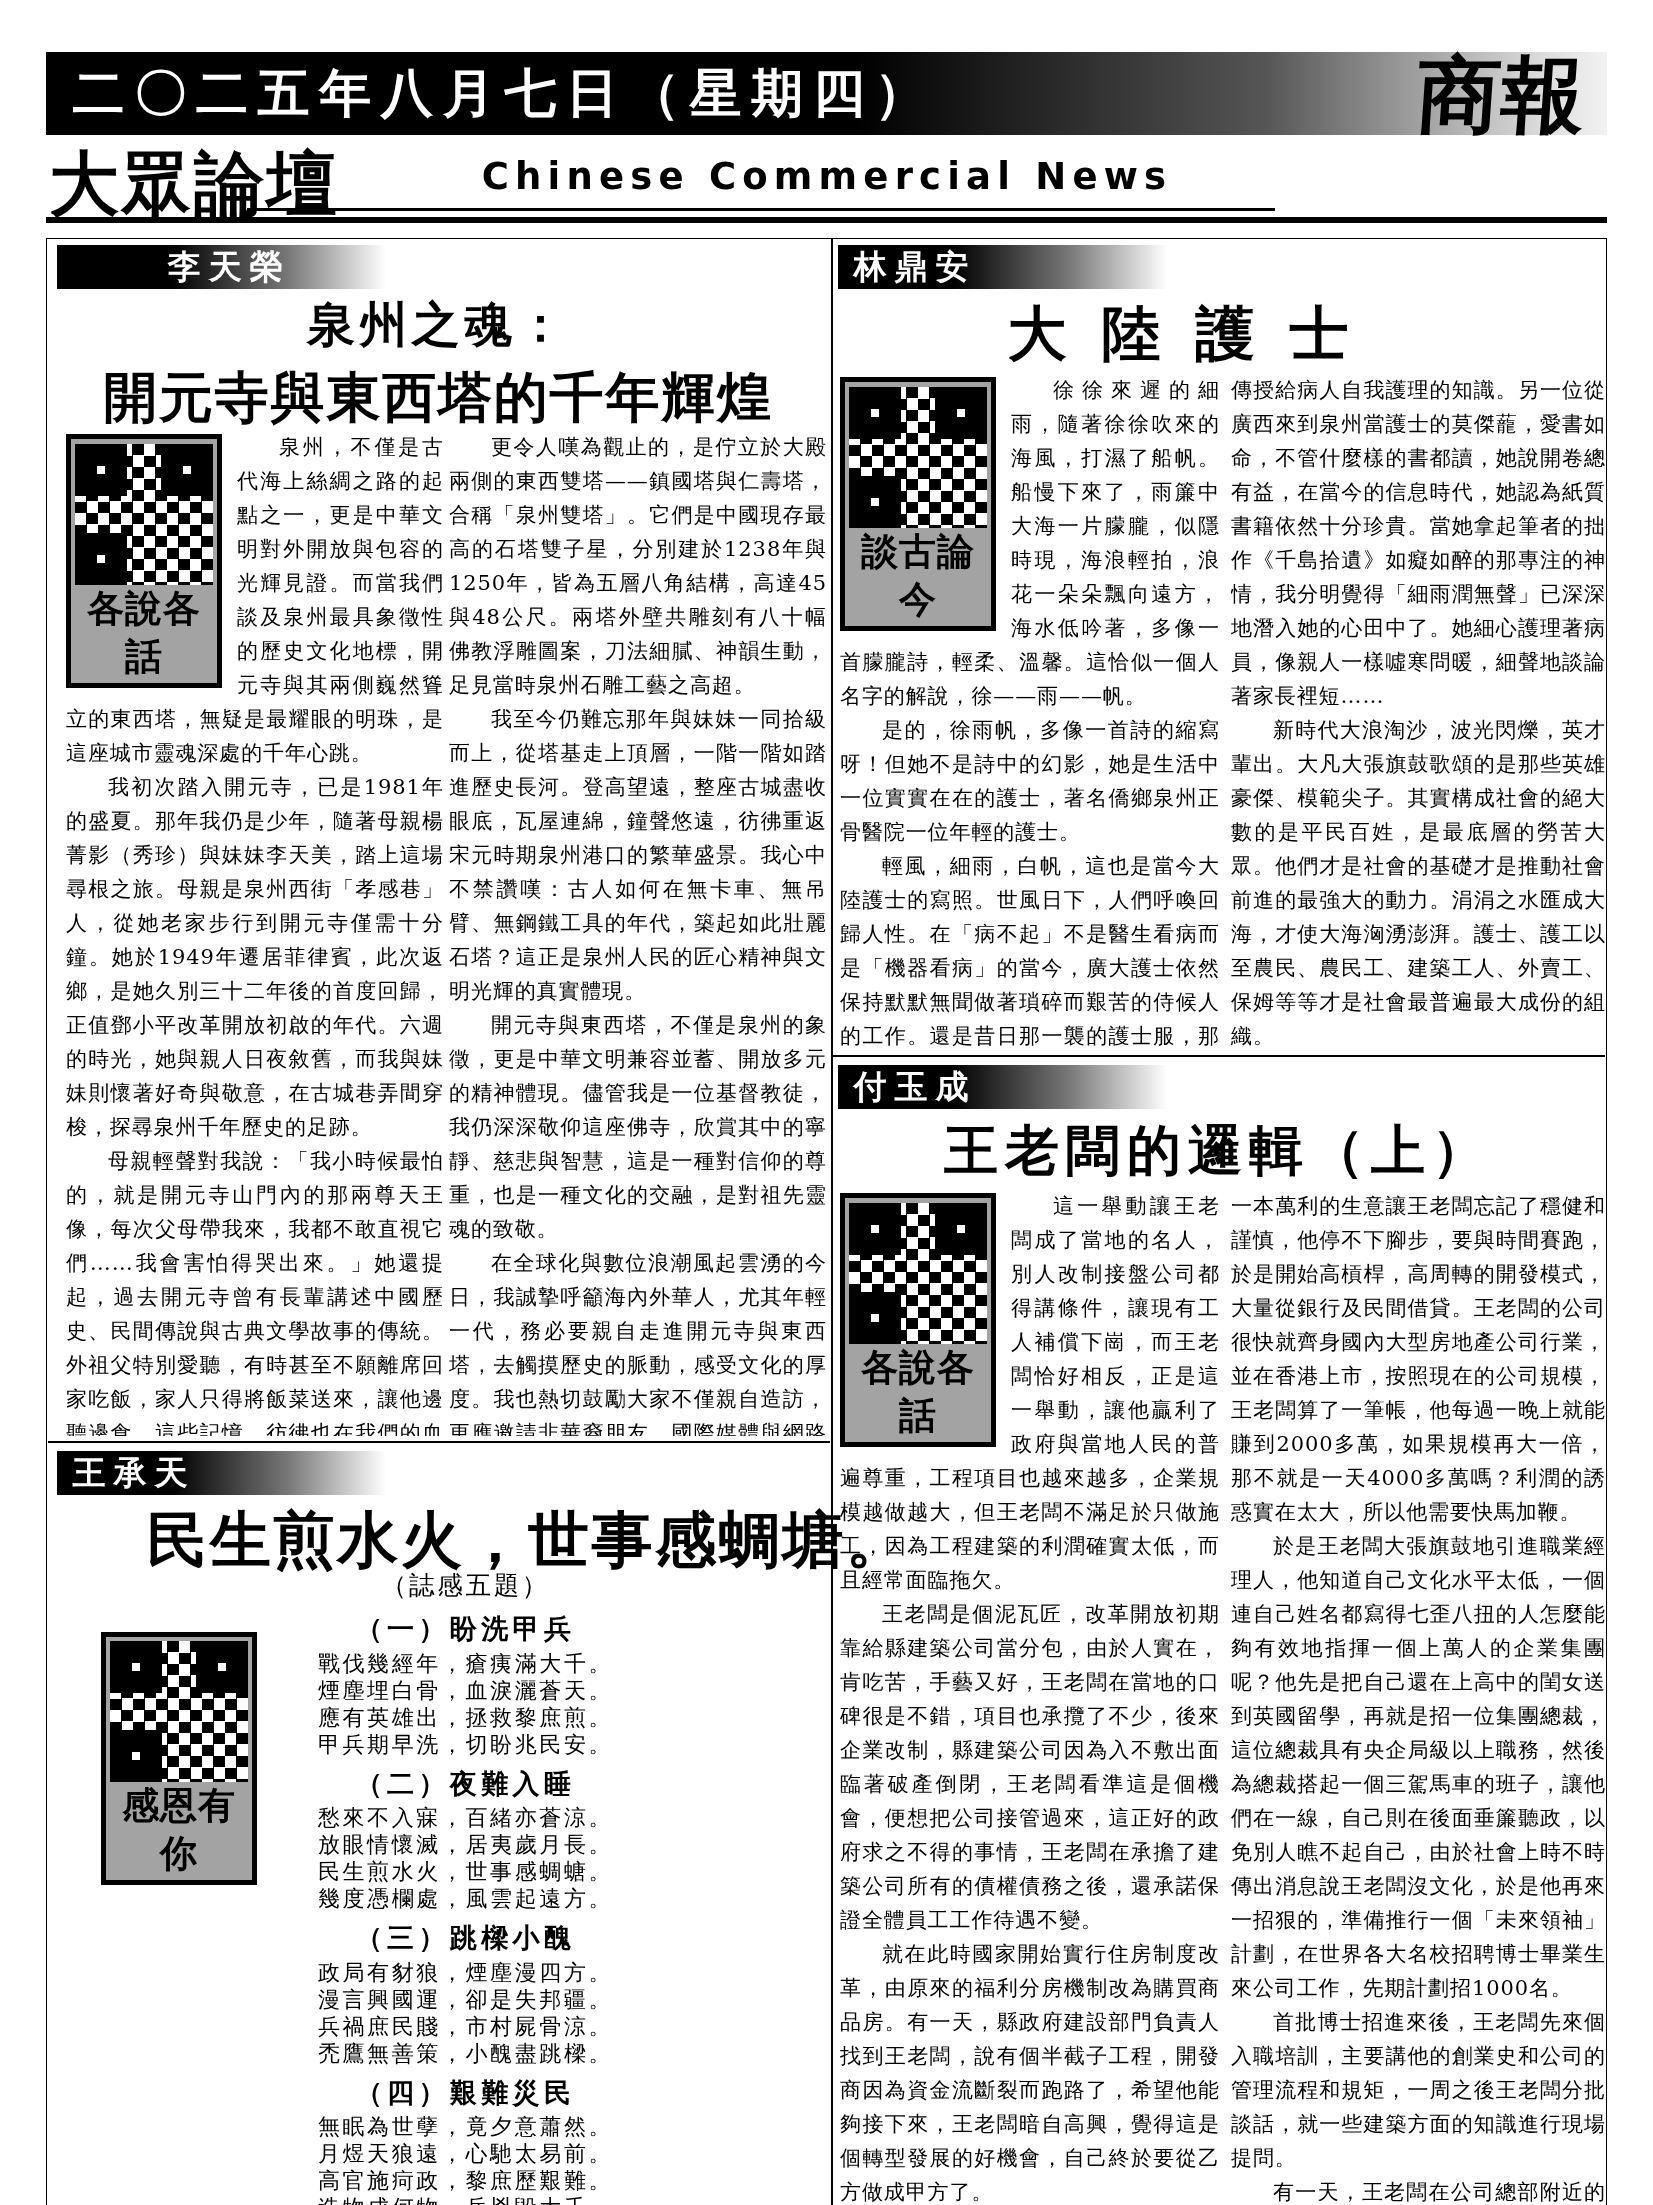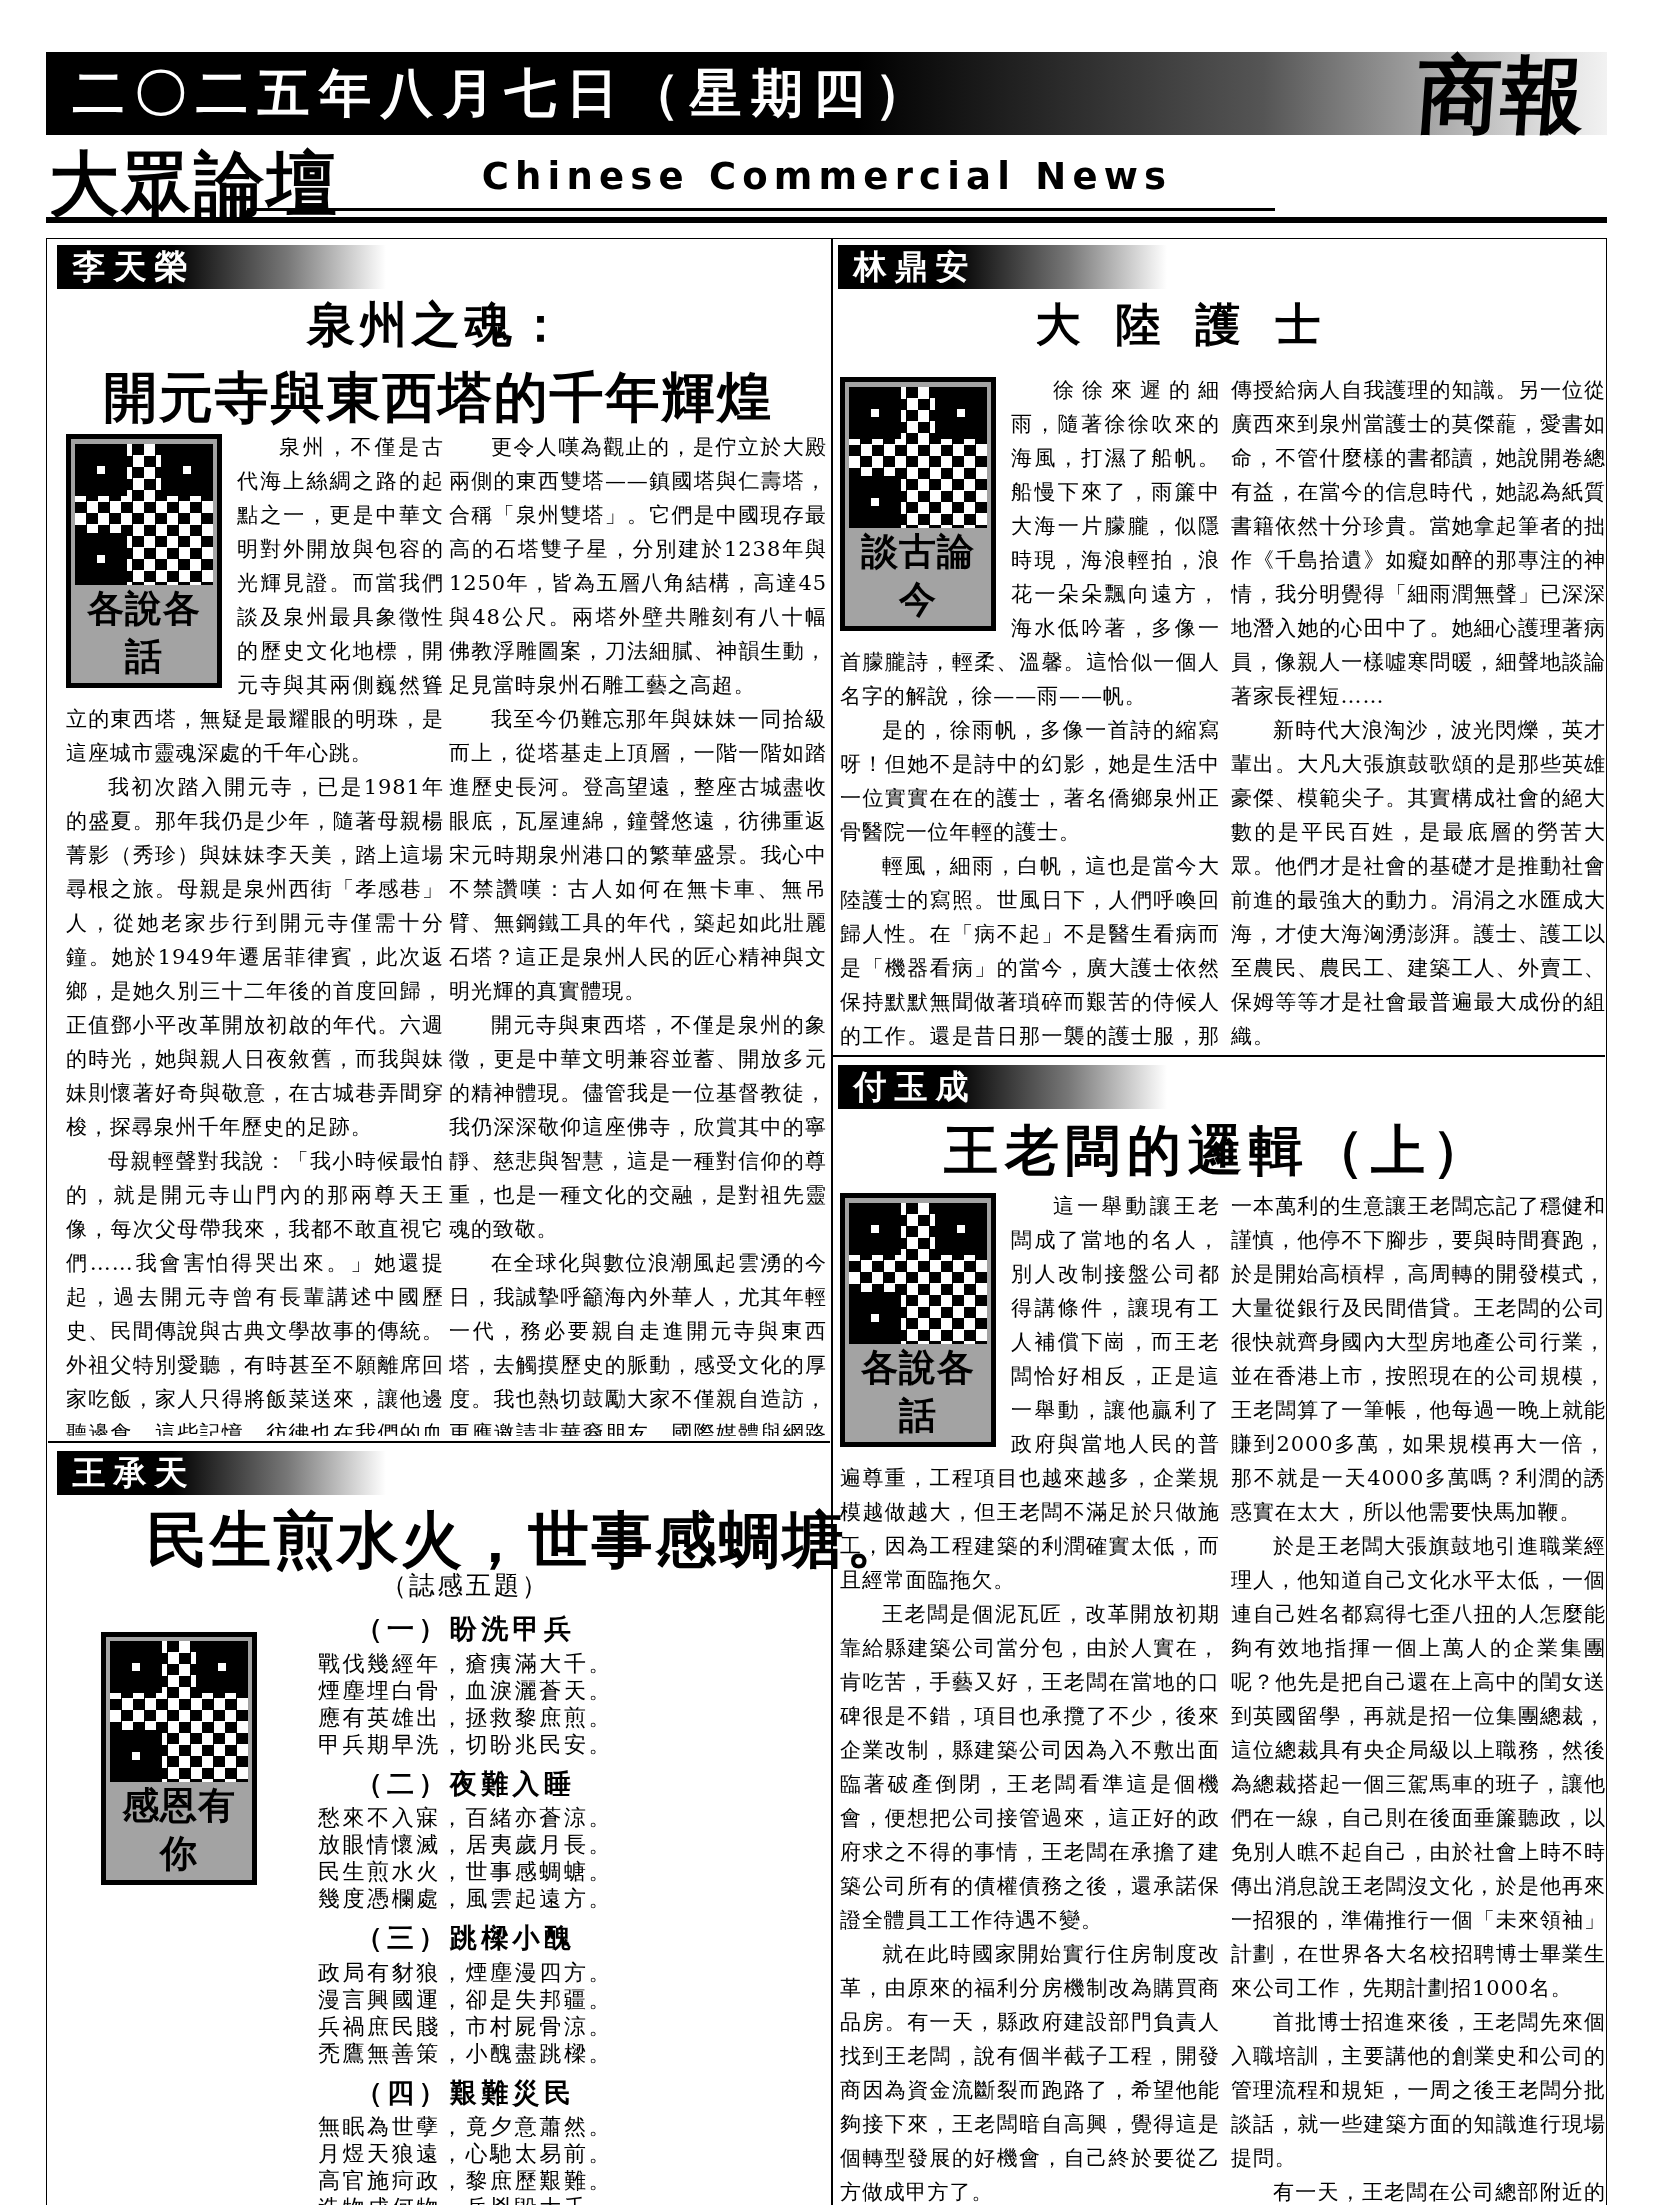--- a/index.html
+++ b/index.html
@@ -72,21 +72,21 @@
   <div class="center-title">Chinese  Commercial  News</div>
   <div class="center-rule"></div>
   <div class="thick-rule"></div>
 
   <div class="content-box"></div>
   <div class="vline"></div>
   <div class="hdiv" style="left:48px;top:1441px;width:782px;"></div>
 
   <div class="hdiv" style="left:832px;top:1055px;width:773px;"></div>
 
-  <div class="tag" style="left:57px;top:245px;">
+  <div class="tag" style="left:57px;top:245px;text-align:center;">
     <span>李天榮</span>
   </div>
   <div class="a-title" style="left:46px;top:293px;width:784px;font-size:48px;letter-spacing:4.4px;">泉州之魂：</div>
   <div class="a-title" style="left:46px;top:362px;width:784px;font-size:54px;letter-spacing:1.8px;">開元寺與東西塔的千年輝煌</div>
 
   <div class="col" style="left:66px;top:430px;width:378px;height:1006px;">
     <div class="qrbox fl">
       <div class="qr">
         <i class="fc c1"></i>
           <i class="fc c2"></i>
@@ -103,21 +103,21 @@
     <p>更令人嘆為觀止的，是佇立於大殿兩側的東西雙塔——鎮國塔與仁壽塔，合稱「泉州雙塔」。它們是中國現存最高的石塔雙子星，分別建於1238年與1250年，皆為五層八角結構，高達45與48公尺。兩塔外壁共雕刻有八十幅佛教浮雕圖案，刀法細膩、神韻生動，足見當時泉州石雕工藝之高超。</p>
     <p>我至今仍難忘那年與妹妹一同拾級而上，從塔基走上頂層，一階一階如踏進歷史長河。登高望遠，整座古城盡收眼底，瓦屋連綿，鐘聲悠遠，彷彿重返宋元時期泉州港口的繁華盛景。我心中不禁讚嘆：古人如何在無卡車、無吊臂、無鋼鐵工具的年代，築起如此壯麗石塔？這正是泉州人民的匠心精神與文明光輝的真實體現。</p>
     <p>開元寺與東西塔，不僅是泉州的象徵，更是中華文明兼容並蓄、開放多元的精神體現。儘管我是一位基督教徒，我仍深深敬仰這座佛寺，欣賞其中的寧靜、慈悲與智慧，這是一種對信仰的尊重，也是一種文化的交融，是對祖先靈魂的致敬。</p>
     <p>在全球化與數位浪潮風起雲湧的今日，我誠摯呼籲海內外華人，尤其年輕一代，務必要親自走進開元寺與東西塔，去觸摸歷史的脈動，感受文化的厚度。我也熱切鼓勵大家不僅親自造訪，更應邀請非華裔朋友、國際媒體與網路紅人同行，讓世界更全面地了解中華文化的多元、包容與博大精深。</p>
 
   </div>
 
   <div class="tag" style="left:838px;top:245px;">
     <span>林鼎安</span>
   </div>
-  <div class="a-title" style="left:832px;top:295px;width:692px;font-size:45px;letter-spacing:35px;text-indent:35px;">大陸護士</div>
+  <div class="a-title" style="left:832px;top:295px;width:692px;font-size:59px;letter-spacing:35px;text-indent:35px;">大陸護士</div>
 
   <div class="col" style="left:840px;top:373px;width:380px;height:675px;">
     <div class="qrbox fl">
       <div class="qr">
         <i class="fc c1"></i>
           <i class="fc c2"></i>
           <i class="fc c3"></i>
       </div>
       <div class="qr-label">談古論今</div>
     </div>

